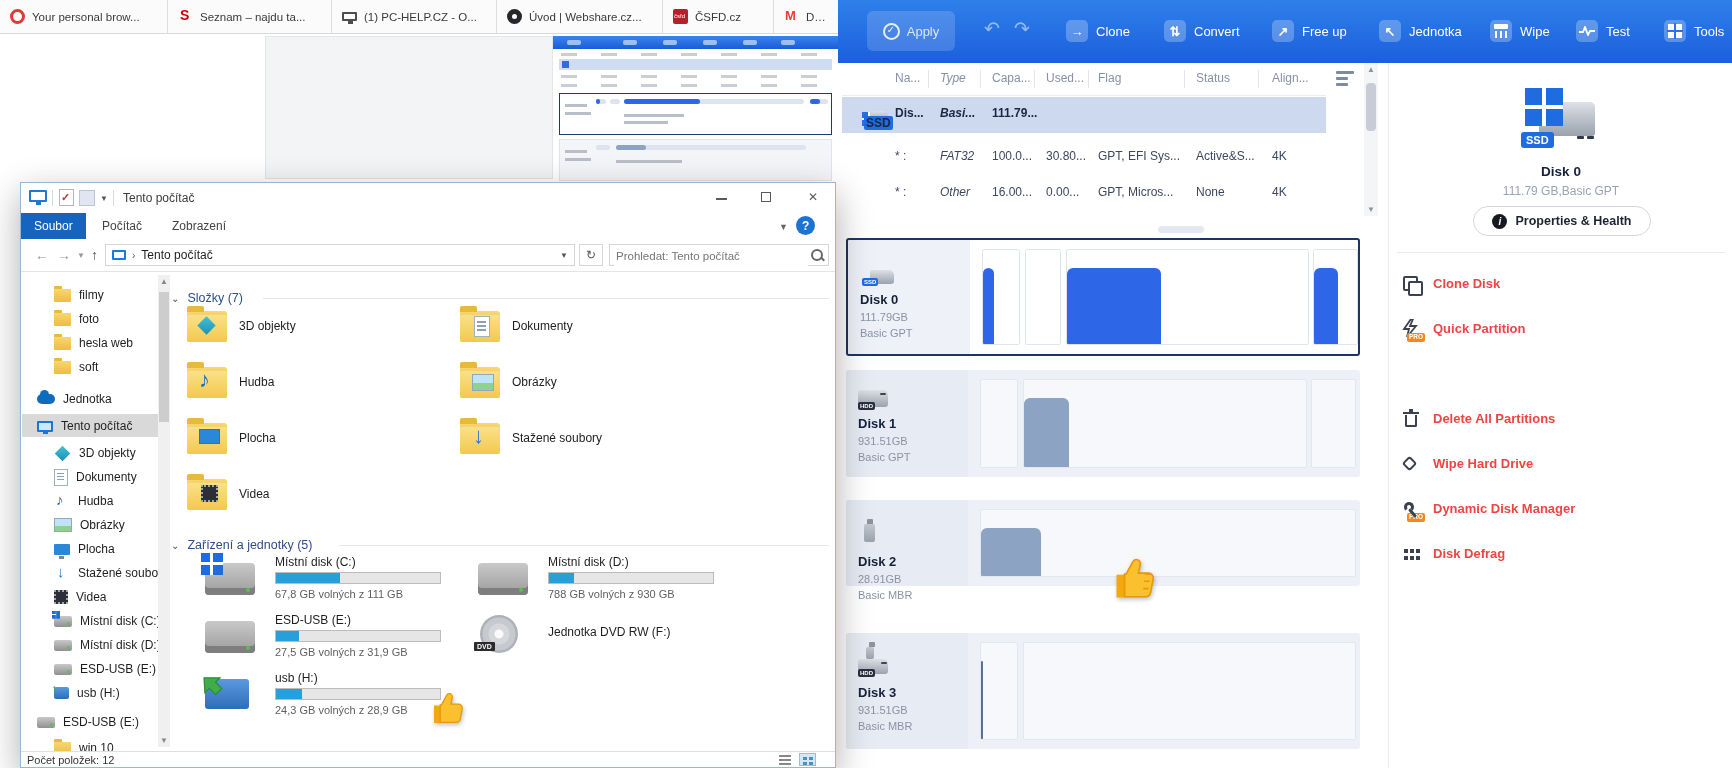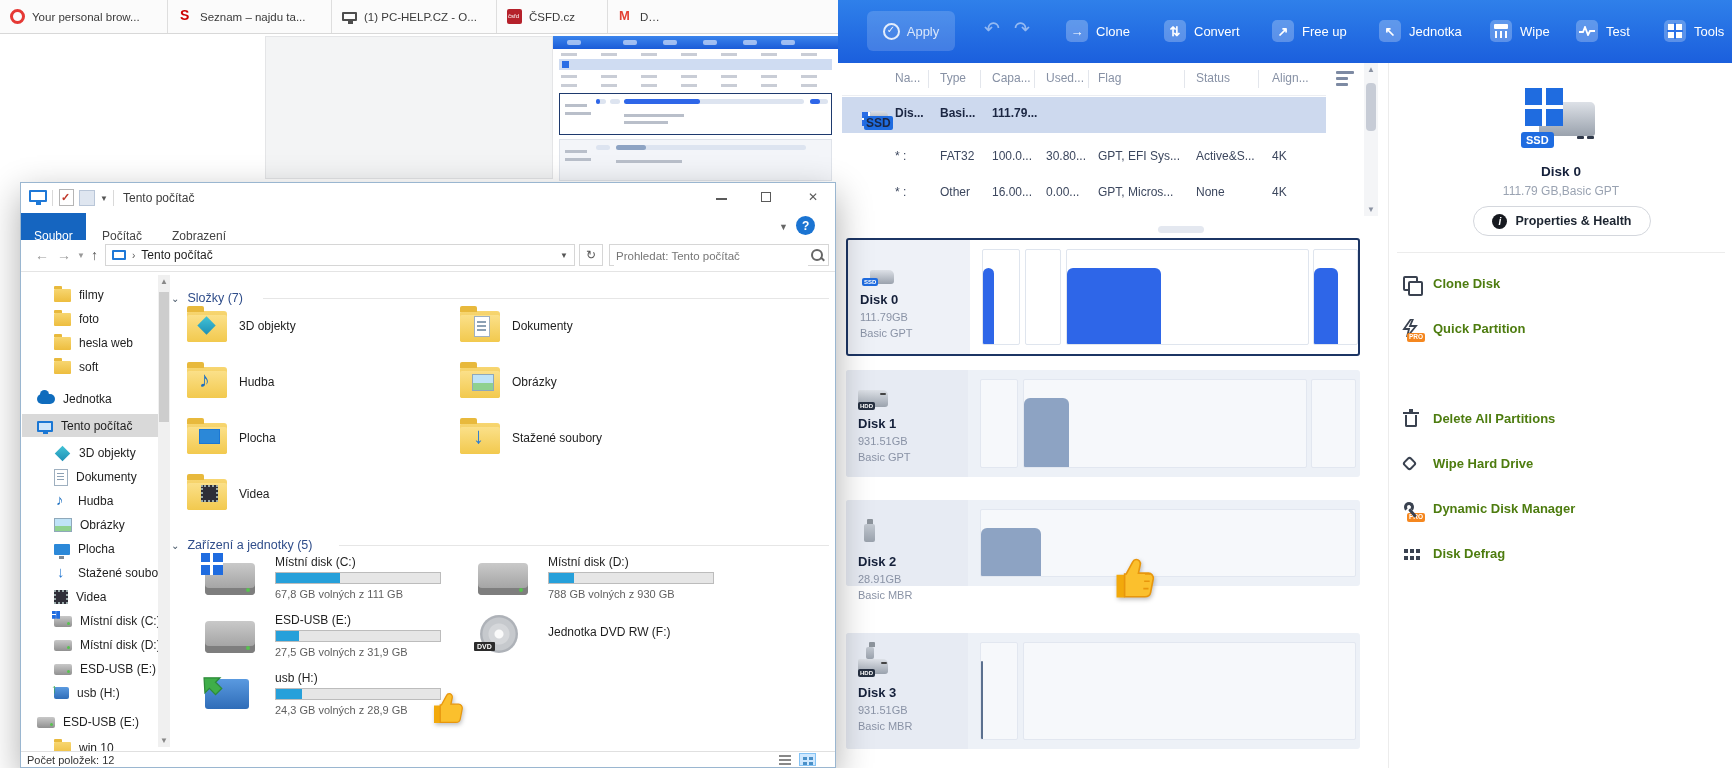--- a/index.html
+++ b/index.html
@@ -54,21 +54,21 @@
   .g-test svg{display:block;}
 
   
   .thead{position:absolute;left:4px;top:63px;width:484px;height:32px;border-bottom:1px solid #eceef2;}
   .thead span{position:absolute;top:8px;font-size:12px;color:#8791a5;}
   .vsep{position:absolute;top:7px;width:1px;height:18px;background:#e3e6ec;}
   .trow{position:absolute;left:4px;width:484px;height:34px;}
   .trow span{position:absolute;top:9px;font-size:12px;color:#3c475e;white-space:nowrap;}
   .trow.sel{background:#cdd9ee;height:36px;}
   .trow.sel span{font-weight:bold;color:#1b2642;}
-  .c0{left:53px;} .c1{left:98px;} .c2{left:150px;} .c3{left:204px;} .c4{left:256px;} .c5{left:354px;} .c6{left:430px;}
+  .c0{left:53px;} .c1{left:98px;font-style:italic;} .c2{left:150px;} .c3{left:204px;} .c4{left:256px;} .c5{left:354px;} .c6{left:430px;}
   .hamb{position:absolute;left:498px;top:70px;width:20px;height:16px;background:none;border:0;}
   .hamb i{position:absolute;left:0;height:2.5px;background:#7d8aa3;border-radius:1px;}
   .vscroll{position:absolute;left:526px;top:63px;width:14px;height:153px;background:#f4f5f7;}
   .vscroll .th{position:absolute;left:2px;top:20px;width:10px;height:48px;background:#c7ccd6;border-radius:4px;}
   .arr{position:absolute;left:3px;font-size:8px;color:#8b93a3;}
   .split{position:absolute;left:320px;top:226px;width:46px;height:7px;border-radius:4px;background:#e4e8f0;}
 
   
   .drow{position:absolute;left:8px;width:514px;background:#edf1f7;border-radius:3px;}
   .drow.sel{background:#fff;border:2px solid #1c3564;box-sizing:border-box;}
@@ -100,21 +100,21 @@
   .bigicon .w::before{content:"";position:absolute;left:17px;top:0;width:4px;height:100%;background:#fff;}
   .bigicon .w::after{content:"";position:absolute;top:17px;left:0;height:4px;width:100%;background:#fff;}
   .bigicon .bb{position:absolute;left:2px;top:44px;font-size:11px;font-weight:bold;color:#fff;background:#1f6ce0;border-radius:3px;padding:2px 5px;}
   .bigicon .dash{position:absolute;top:48px;width:7px;height:3px;background:#30394a;border-radius:1px;}
   .pname{position:absolute;left:0;width:100%;top:101px;text-align:center;font-size:13.5px;font-weight:bold;color:#15203a;}
   .pinfo{position:absolute;left:0;width:100%;top:121px;text-align:center;font-size:12px;color:#9aa3b2;}
   .propbtn{position:absolute;left:84px;top:143px;width:178px;height:30px;background:#fff;border:1px solid #d4d7dd;border-radius:15px;display:flex;align-items:center;justify-content:center;gap:8px;font-size:12.5px;font-weight:bold;color:#1c2430;font-family:inherit;}
   .iinfo{width:15px;height:15px;border-radius:50%;background:#16191f;color:#fff;font-size:10px;font-weight:bold;display:flex;align-items:center;justify-content:center;font-style:italic;}
   .pdivider{position:absolute;left:8px;right:8px;top:189px;height:1px;background:#ececec;}
   .mitem{position:absolute;left:0;width:100%;height:32px;background:none;border:0;text-align:left;font-family:inherit;}
-  .mitem .lab{position:absolute;left:44px;top:8px;font-size:13px;font-weight:bold;color:#4d7c0f;}
+  .mitem .lab{position:absolute;left:44px;top:8px;font-size:13px;font-weight:bold;color:#ef4444;}
   .mico{position:absolute;left:12px;top:6px;width:20px;height:20px;}
   .pro{position:absolute;left:6px;top:14px;font-size:6.5px;font-weight:bold;color:#fff;background:#f5871f;border-radius:2px;padding:1px 2px;line-height:1;}
   .mi-clone i{position:absolute;left:2px;top:2px;width:11px;height:11px;border:2px solid #3a4250;border-radius:2px;background:#fff;}
   .mi-clone b{position:absolute;left:7px;top:7px;width:11px;height:11px;border:2px solid #3a4250;border-radius:2px;background:#fff;}
   .mi-rebuild::before{content:"↻";position:absolute;left:1px;top:-2px;font-size:19px;font-weight:bold;color:#3a4250;}
   .mi-trash i{position:absolute;left:4px;top:6px;width:12px;height:12px;border:2px solid #3a4250;border-top:none;border-radius:0 0 2px 2px;box-sizing:border-box;}
   .mi-trash b{position:absolute;left:2px;top:3px;width:16px;height:2px;background:#3a4250;}
   .mi-trash::after{content:"";position:absolute;left:8px;top:0;width:4px;height:3px;border:2px solid #3a4250;border-bottom:none;box-sizing:border-box;}
   .mi-eraser i{position:absolute;left:3px;top:4px;width:11px;height:11px;border:2.5px solid #3a4250;border-radius:3px;transform:rotate(45deg);box-sizing:border-box;}
   .mi-wrench::before{content:"";position:absolute;left:3px;top:3px;width:10px;height:10px;border:3px solid #3a4250;border-radius:50%;border-bottom-color:transparent;box-sizing:border-box;}
@@ -131,21 +131,21 @@
   .emon::after{content:"";position:absolute;left:5px;bottom:-5px;width:5px;height:3px;background:#1e78d7;}
   .qchk{position:absolute;left:38px;top:6px;width:13px;height:15px;background:#fff;border:1px solid #b5b5b5;}
   .qchk::after{content:"✓";position:absolute;left:1px;top:1px;color:#c0392b;font-size:11px;font-weight:bold;}
   .qbox{position:absolute;left:58px;top:7px;width:14px;height:14px;background:#dfe6f0;border:1px solid #b9c6d8;}
   .qdrop{position:absolute;left:79px;top:11px;font-size:8px;color:#555;}
   .wctl{position:absolute;top:0;width:34px;height:29px;background:none;border:0;}
   .wctl.min::after{content:"";position:absolute;left:11px;top:15px;width:11px;height:1.5px;background:#5a5a5a;}
   .wctl.max::after{content:"";position:absolute;left:11px;top:9px;width:10px;height:10px;border:1.5px solid #5a5a5a;box-sizing:border-box;}
   .wctl.cls::after{content:"✕";position:absolute;left:11px;top:7px;color:#5a5a5a;font-size:12px;}
   .ribbon{position:absolute;left:0;top:30px;right:0;height:27px;background:#fff;border-bottom:1px solid #e4e4e4;}
-  .rtab{position:absolute;top:0;height:26px;background:none;border:0;font-size:12px;color:#444;font-family:inherit;padding:16px 13px;}
+  .rtab{position:absolute;top:0;height:26px;background:none;border:0;font-size:12px;color:#444;font-family:inherit;padding:6px 13px;}
   .rtab.filetab{background:#1565c0;color:#fff;}
   .rchev{position:absolute;left:752px;top:8px;font-size:9px;color:#666;background:none;border:0;}
   .rhelp{position:absolute;left:775px;top:3px;width:19px;height:19px;border-radius:50%;background:#1b74d2;color:#fff;font-size:12px;font-weight:bold;border:0;}
   .addr{position:absolute;left:0;top:57px;right:0;height:31px;background:#fff;border-bottom:1px solid #e4e4e4;}
   .navarr{position:absolute;top:6px;background:none;border:0;font-size:14px;color:#999;}
   .crumb{position:absolute;left:84px;top:4px;width:470px;height:22px;border:1px solid #d6d6d6;box-sizing:border-box;display:flex;align-items:center;gap:6px;padding:0 6px;}
   .crumb .cmon{position:relative;width:14px;height:10px;border:2px solid #1e78d7;border-radius:1px;box-sizing:border-box;}
   .crumb .sep{font-size:10px;color:#555;}
   .crumb .ctext{font-size:12px;color:#1e1e1e;}
   .crumb .cdrop{margin-left:auto;font-size:8px;color:#555;}
@@ -241,20 +241,24 @@
         <span class="tlabel">Your personal brow...</span>
       </div>
     <div class="btab" style="width:164px">
         <span class="fav seznam"></span>
         <span class="tlabel">Seznam – najdu ta...</span>
       </div>
     <div class="btab" style="width:165px">
         <span class="fav monitor"></span>
         <span class="tlabel">(1) PC-HELP.CZ - O...</span>
       </div>
+    <div class="btab" style="width:166px">
+        <span class="fav webshare"></span>
+        <span class="tlabel">Úvod | Webshare.cz...</span>
+      </div>
     <div class="btab" style="width:111px">
         <span class="fav csfd"></span>
         <span class="tlabel">ČSFD.cz</span>
       </div>
     <div class="btab" style="width:64px;border-right:0">
         <span class="fav gmail"></span>
         <span class="tlabel">Doručená pošta (13...</span>
       </div>
   </div>
 

